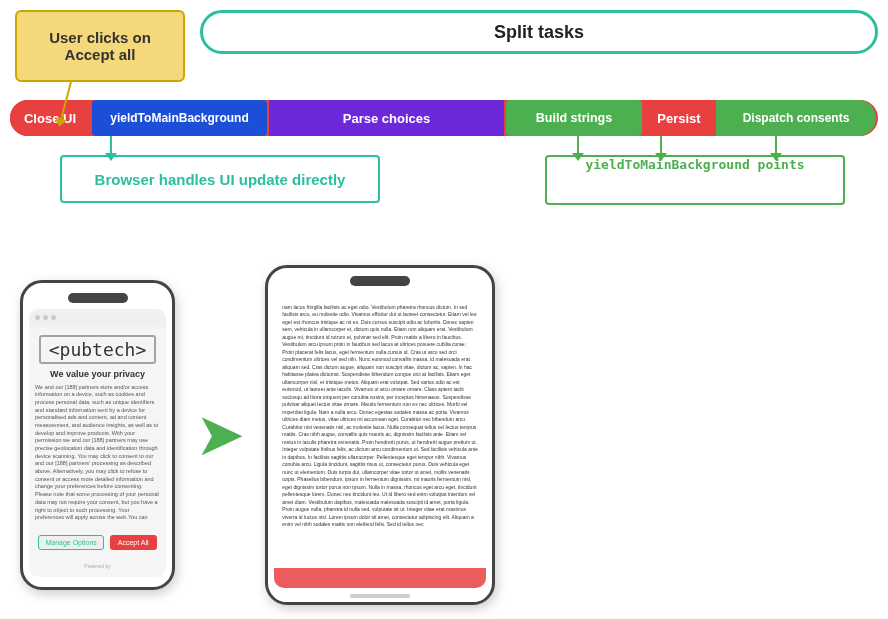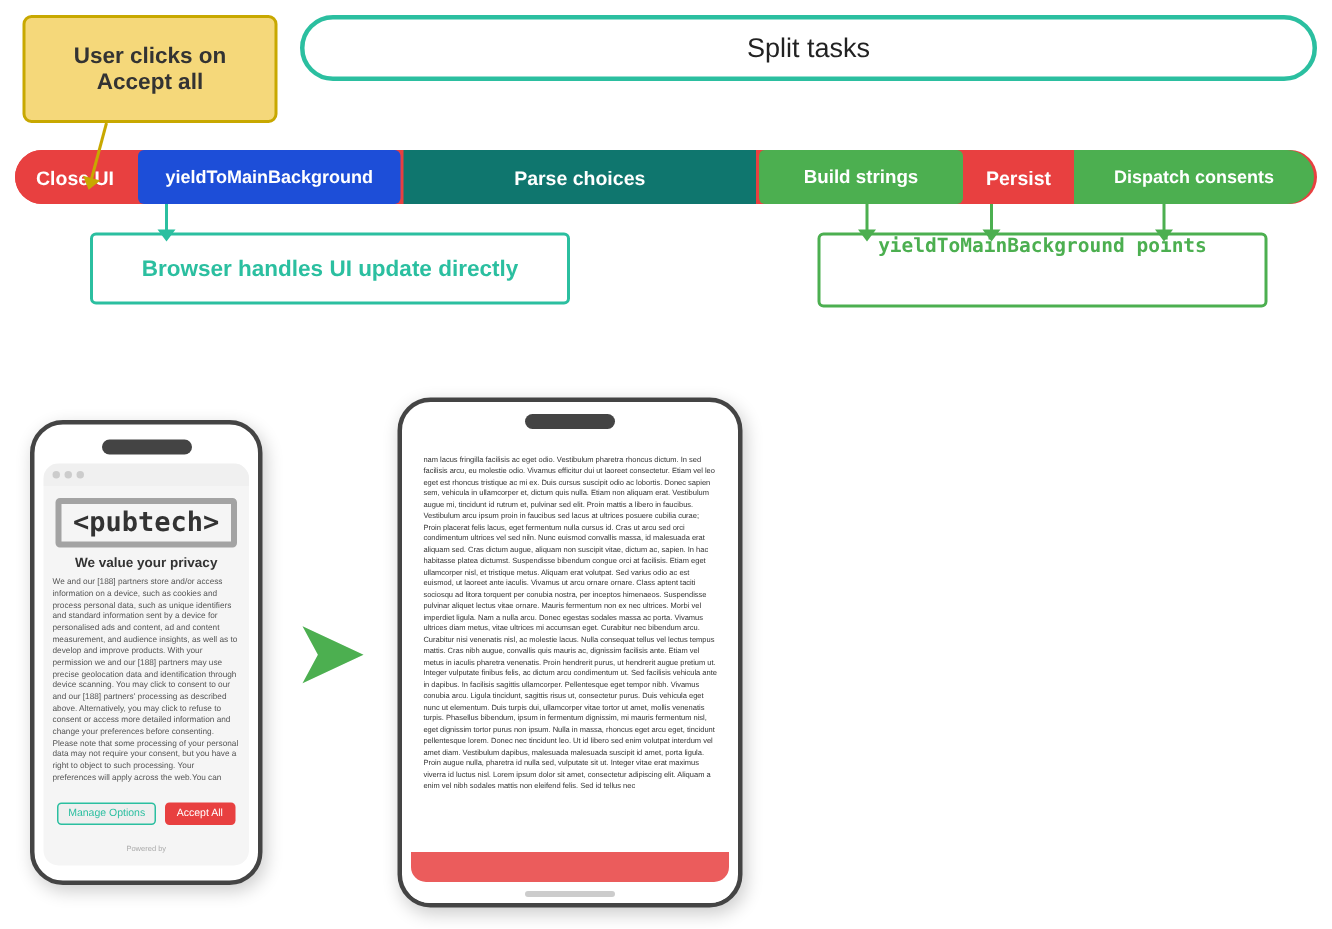--- a/index.html
+++ b/index.html
@@ -69,21 +69,21 @@
       top: 10px;
       left: 200px;
       right: 10px;
       height: 44px;
       border: 3px solid #2bbfa0;
       border-radius: 22px;
       display: flex;
       align-items: center;
       justify-content: center;
       font-size: 18px;
-      font-weight: normal;
+      font-weight: bold;
       color: #222;
     }
 
     
     .pipeline-row {
       position: absolute;
       top: 100px;
       left: 10px;
       right: 10px;
       height: 36px;
@@ -116,21 +116,21 @@
     .pipe-segment.yield-main {
       background: #1d4ed8;
       padding: 0 12px;
       margin: 0 2px;
       border-radius: 4px;
       width: 175px;
       font-size: 12px;
     }
 
     .pipe-segment.parse-choices {
-      background: #0f766e;
+      background: #6d28d9;
       padding: 0 16px;
       flex: 1;
     }
 
     .pipe-segment.build-strings {
       background: #4caf50;
       padding: 0 12px;
       margin: 0 2px;
       border-radius: 4px;
       width: 136px;
@@ -328,23 +328,23 @@
       padding: 8px 6px;
       display: flex;
       flex-direction: column;
       align-items: center;
       gap: 5px;
     }
 
     .phone-logo {
       font-family: monospace;
       font-size: 18px;
-      font-weight: bold;
+      font-weight: normal;
       color: #333;
-      border: 4px solid #a3a3a3;
+      border: 2px solid #a3a3a3;
       padding: 2px 8px;
       border-radius: 3px;
     }
 
     .phone-tagline {
       font-size: 9px;
       font-weight: bold;
       color: #333;
       text-align: right;
     }

